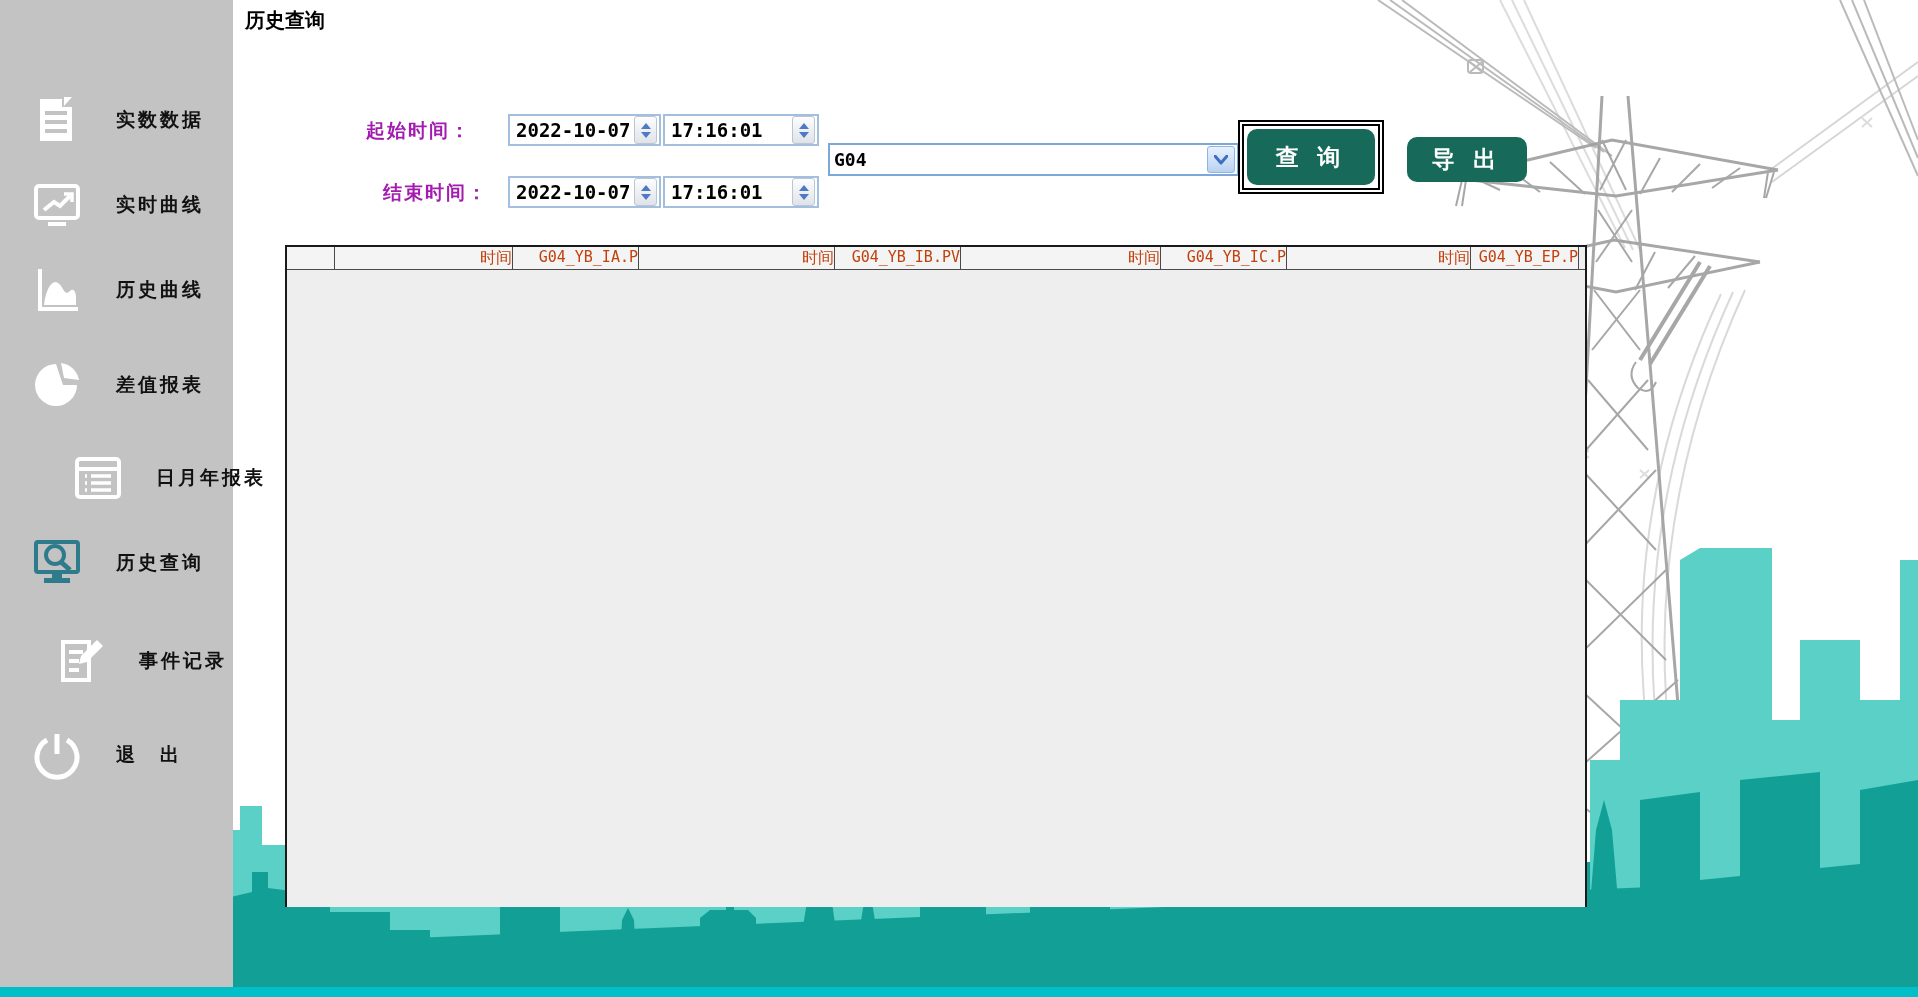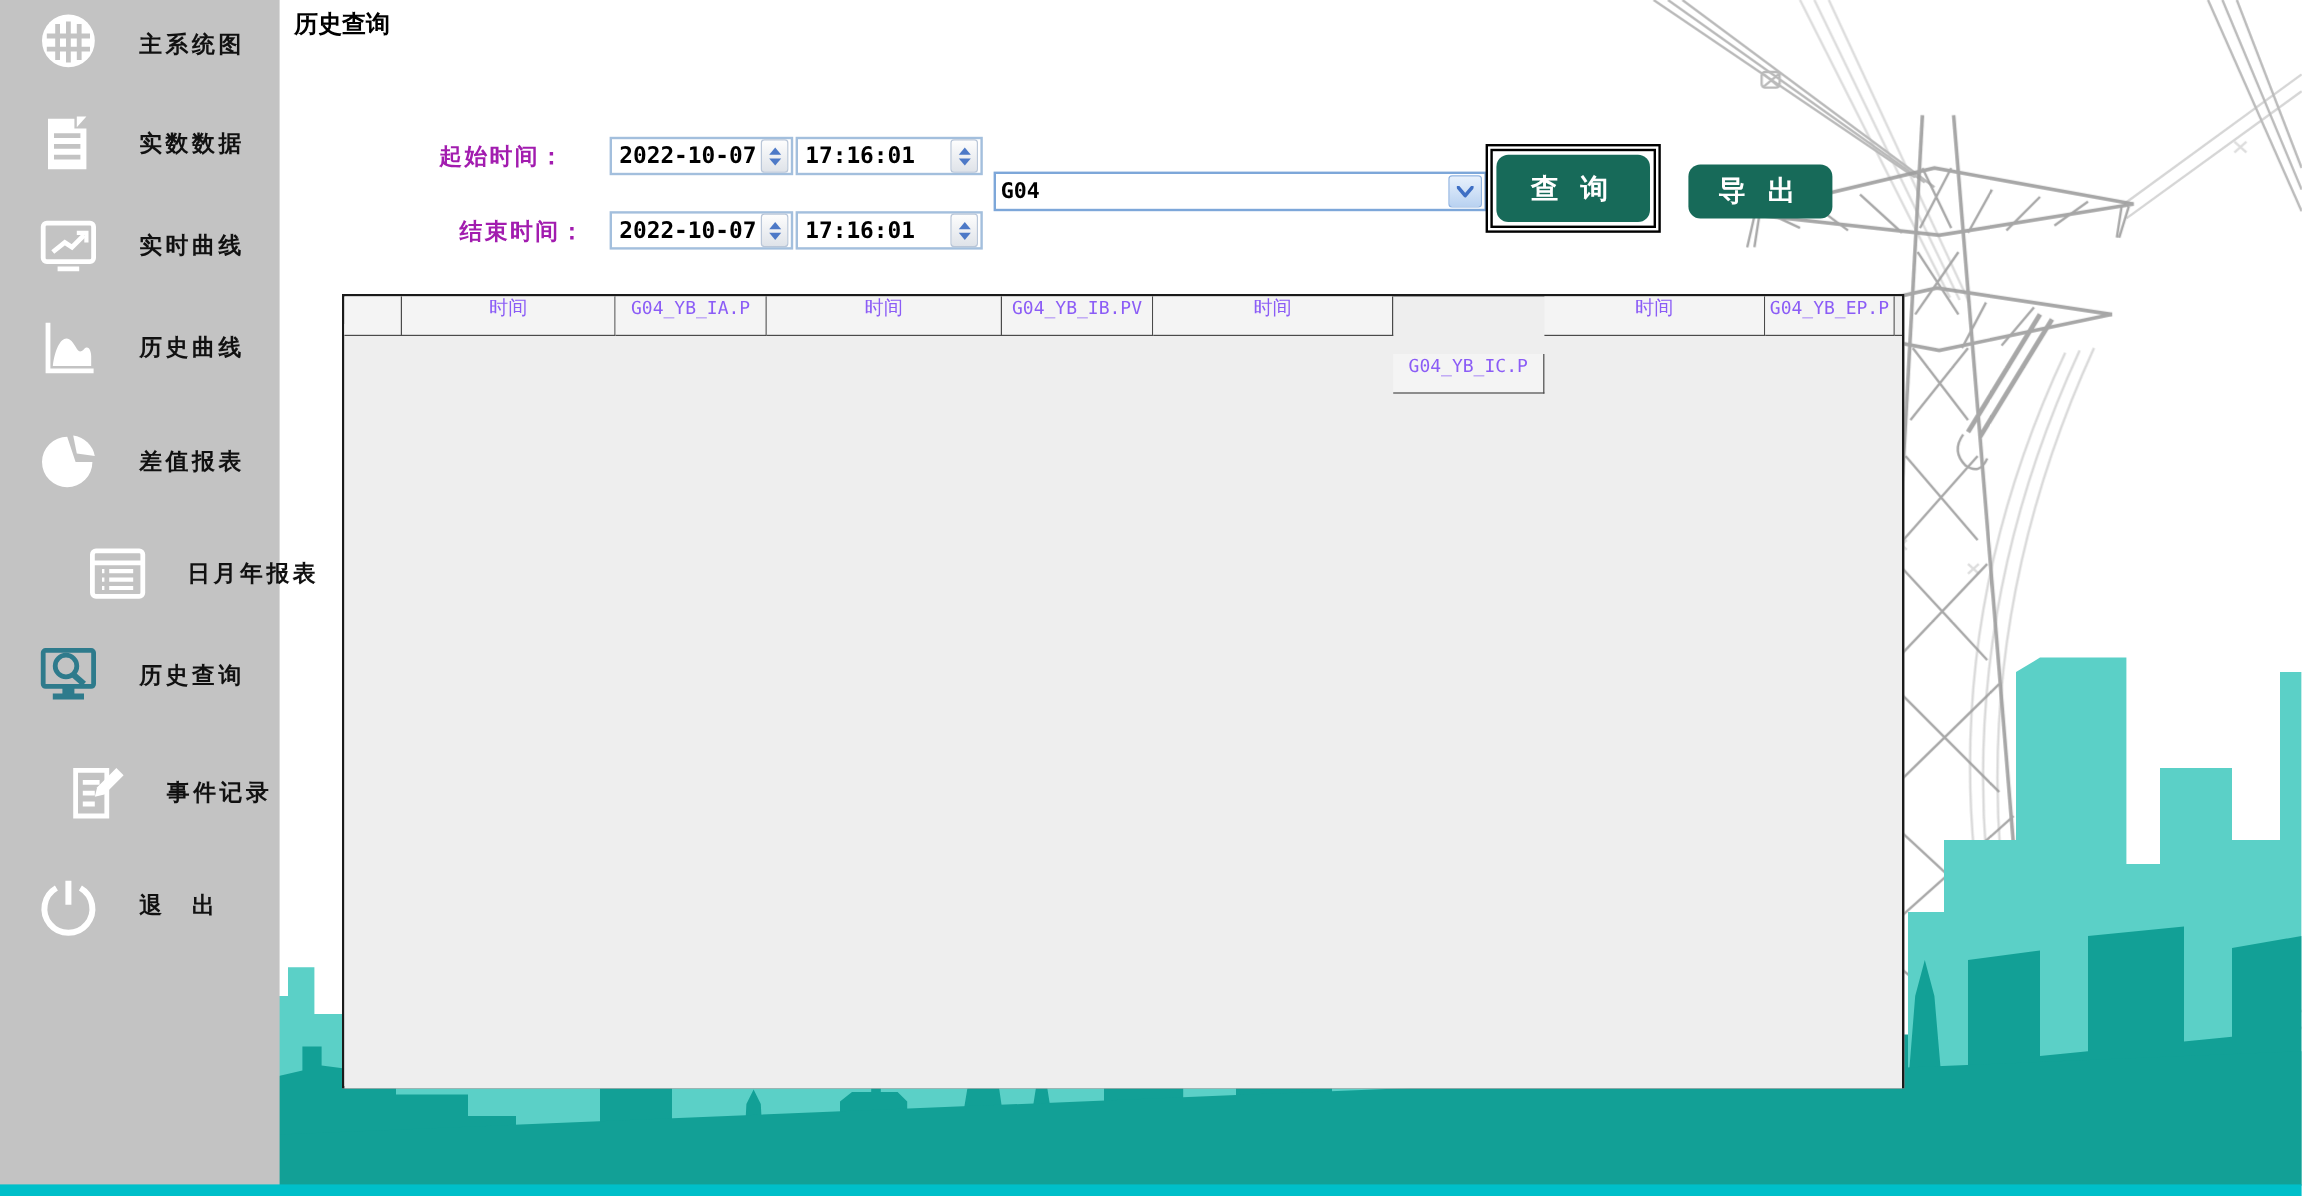--- a/index.html
+++ b/index.html
@@ -83,22 +83,22 @@
   .query-btn{width:128px;height:56px;}
   .export-btn{position:absolute;left:1174px;top:137px;width:120px;height:45px;}
   
   .data-table{
     position:absolute;left:52px;top:245px;width:1302px;height:662px;
     background:#eeeeee;border:2px solid #1a1a1a;box-sizing:border-box;
   }
   .thead{display:flex;height:23px;}
   .th{
     box-sizing:border-box;background:#f4f4f4;border-right:1px solid #4a4a4a;
-    border-bottom:1px solid #4a4a4a;height:33px;line-height:21px;overflow:hidden;
-    text-align:center;font-size:16px;color:#8b5cf6;white-space:nowrap;
+    border-bottom:1px solid #4a4a4a;height:23px;line-height:21px;overflow:hidden;
+    text-align:right;font-size:16px;color:#c2410c;white-space:nowrap;
   }
   .th.tag{font-family:"DejaVu Sans Mono","Liberation Mono",monospace;font-size:15px;}
   .th.filler{border-right:none;background:#eeeeee;border-bottom:1px solid #4a4a4a;}
   .tbody{width:100%;height:637px;background:#eeeeee;}
 </style>
 </head>
 <body>
 
 <svg id="bg-art" width="1918" height="997" viewBox="0 0 1918 997" xmlns="http://www.w3.org/2000/svg">
 
@@ -199,32 +199,20 @@
     L1640,898 L1640,800 L1700,792 L1700,880
     L1740,876 L1740,780 L1820,772 L1820,868
     L1860,864 L1860,790 L1918,780
     L1918,988 Z"></path>
 
   <path fill="#12a096" d="M218,946 L1918,876 L1918,988 L218,988 Z"></path>
 </svg>
 
 <div class="sidebar">
 
-<div class="side-item" style="top: 4px;">
-      <span class="icon" style="color:#ffffff">
-        <svg viewBox="0 0 58 58">
-          <circle cx="29" cy="26" r="22" fill="currentColor"></circle>
-          <g stroke="#c3c3c3" stroke-width="4">
-            <path d="M11,22 H47 M11,33 H47"></path>
-            <path d="M20,12 V42 M29,10 V44 M38,12 V42"></path>
-          </g>
-        </svg>
-      </span>
-      <span class="lbl">主系统图</span>
-    </div>
     <div class="side-item" style="top: 172px;">
       <span class="icon" style="color:#ffffff">
         <svg viewBox="0 0 58 58">
           <g fill="none" stroke="currentColor" stroke-width="4">
             <rect x="8" y="10" width="42" height="32" rx="3"></rect>
             <path d="M16,34 L26,26 L32,30 L42,20"></path>
             <path d="M36,18 h8 v8" stroke-width="3.5"></path>
             <path d="M20,48 H38" stroke-width="4"></path>
           </g>
         </svg>
@@ -373,20 +361,20 @@
   <button class="green-btn export-btn">导 出</button>
 
   <div class="data-table">
     <div class="thead">
         <div class="th" style="width: 48px; flex: 0 0 48px;"></div>
         <div class="th" style="width: 178px; flex: 0 0 178px;">时间</div>
         <div class="th tag" style="width: 126px; flex: 0 0 126px;">G04_YB_IA.P</div>
         <div class="th" style="width: 196px; flex: 0 0 196px;">时间</div>
         <div class="th tag" style="width: 126px; flex: 0 0 126px;">G04_YB_IB.PV</div>
         <div class="th" style="width: 200px; flex: 0 0 200px;">时间</div>
-        <div class="th tag" style="width: 126px; flex: 0 0 126px; margin-top: 48px;">G04_YB_IC.P</div>
+        <div class="th tag" style="width: 126px; flex: 0 0 126px;">G04_YB_IC.P</div>
         <div class="th" style="width: 184px; flex: 0 0 184px;">时间</div>
         <div class="th tag" style="width: 108px; flex: 0 0 108px;">G04_YB_EP.P</div>
         <div class="th filler" style="flex: 1 1 auto;"></div>
       </div>
     <div class="tbody"></div>
   </div>
 </div>
 
 </body></html>

